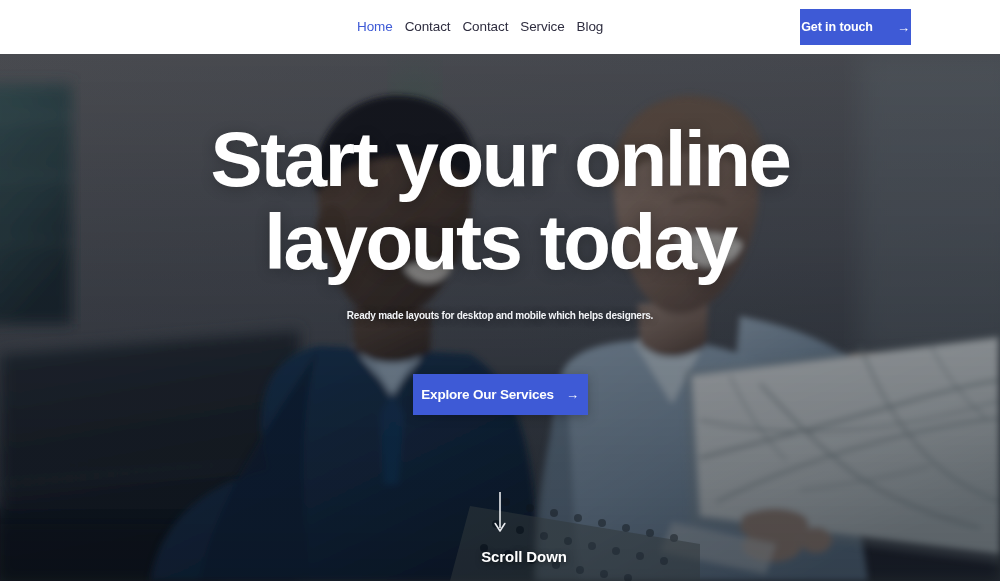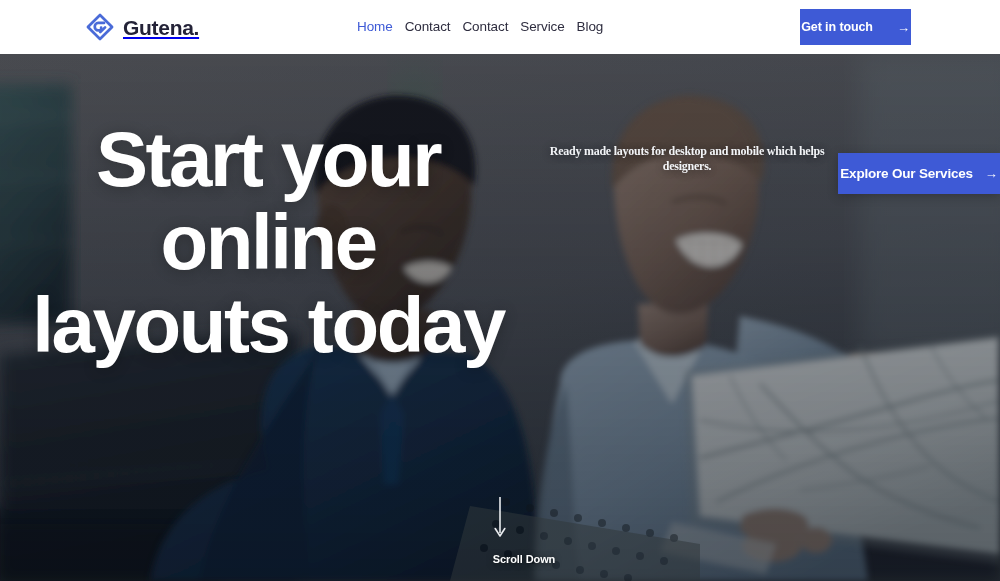--- a/index.html
+++ b/index.html
@@ -53,71 +53,60 @@
   }
   #hero-photo{ position:absolute; inset:0; }
   #hero-photo svg{ display:block; width:1000px; height:527px; }
   #hero-scrim{
     position:absolute; inset:0;
     background:linear-gradient(180deg, rgba(18,24,34,.30) 0%, rgba(14,20,30,.42) 45%, rgba(10,16,26,.55) 100%);
   }
 
   #hero-content{
     position:absolute; inset:0; z-index:20;
-    display:flex; 
+    display:flex; flex-direction:column; align-items:center;
     padding-top:64px;
   }
   .hero-title{
     color:#ffffff; text-align:center; font-weight:700;
     font-size:78px; line-height:83px; letter-spacing:-2.4px;
     text-shadow:0 2px 14px rgba(0,0,0,.28);
     max-width:780px;
   }
   .hero-sub{
     margin-top:26px; color:#f2f4f7; text-align:center;
-    font-size:12px; font-weight:600; letter-spacing:-0.25px;
+    font-size:10px; font-weight:600; letter-spacing:-0.25px;
     text-shadow:0 1px 8px rgba(0,0,0,.45);
-    font-family:Liberation Serif, serif;
   }
   .hero-cta{
-    margin-top:35px; width:175px; height:41px;
+    margin-top:53px; width:175px; height:41px;
     background:#3e5ad6; border:0; cursor:pointer;
     display:flex; align-items:center; justify-content:center; gap:12px;
     color:#fff; font-size:13.5px; font-weight:700;
     font-family:"Liberation Sans", sans-serif; letter-spacing:-0.2px;
     box-shadow:0 2px 10px rgba(0,0,0,.25);
   }
 
   #scroll-indicator{
     position:absolute; left:0; right:0; bottom:16px; z-index:25;
     display:flex; flex-direction:column; align-items:center;
   }
   .scroll-arrow{ display:block; }
   .scroll-label{
-    margin-top:8px; color:#ffffff; font-size:11px; font-weight:600;
+    margin-top:8px; color:#ffffff; font-size:15px; font-weight:600;
     letter-spacing:-0.1px; text-shadow:0 1px 6px rgba(0,0,0,.6);padding-left:48px;
   }
 </style>
 </head>
 <body>
 
 <div id="page">
 
   <header id="site-header">
 
-    <a class="brand" href="#">
-      <span class="brand-mark">
-        <svg viewBox="0 0 32 32" width="28" height="28" aria-hidden="true">
-          <path d="M16 2.2 29.8 16 16 29.8 2.2 16Z" fill="none" stroke="#4a6bd8" stroke-width="3.1" stroke-linejoin="round"></path>
-          <path d="M20.6 11.4H13.9c-2.3 0-3.9 1.9-3.9 4.2s1.7 4.2 3.9 4.2h3.4v-3.1" fill="none" stroke="#4a6bd8" stroke-width="3.1" stroke-linecap="round" stroke-linejoin="round"></path>
-          <path d="M16.3 21.9 21.8 16.4" fill="none" stroke="#4a6bd8" stroke-width="3.1" stroke-linecap="round"></path>
-        </svg>
-      </span>
-      <span class="brand-text">Gutena.</span>
-    </a>
 
     <nav class="mainnav">
       <a class="navlink is-active" href="#">Home</a>
       <a class="navlink" href="#">Contact</a>
       <a class="navlink" href="#">Contact</a>
       <a class="navlink" href="#">Service</a>
       <a class="navlink" href="#">Blog</a>
     </nav>
 
     <button class="header-cta">

